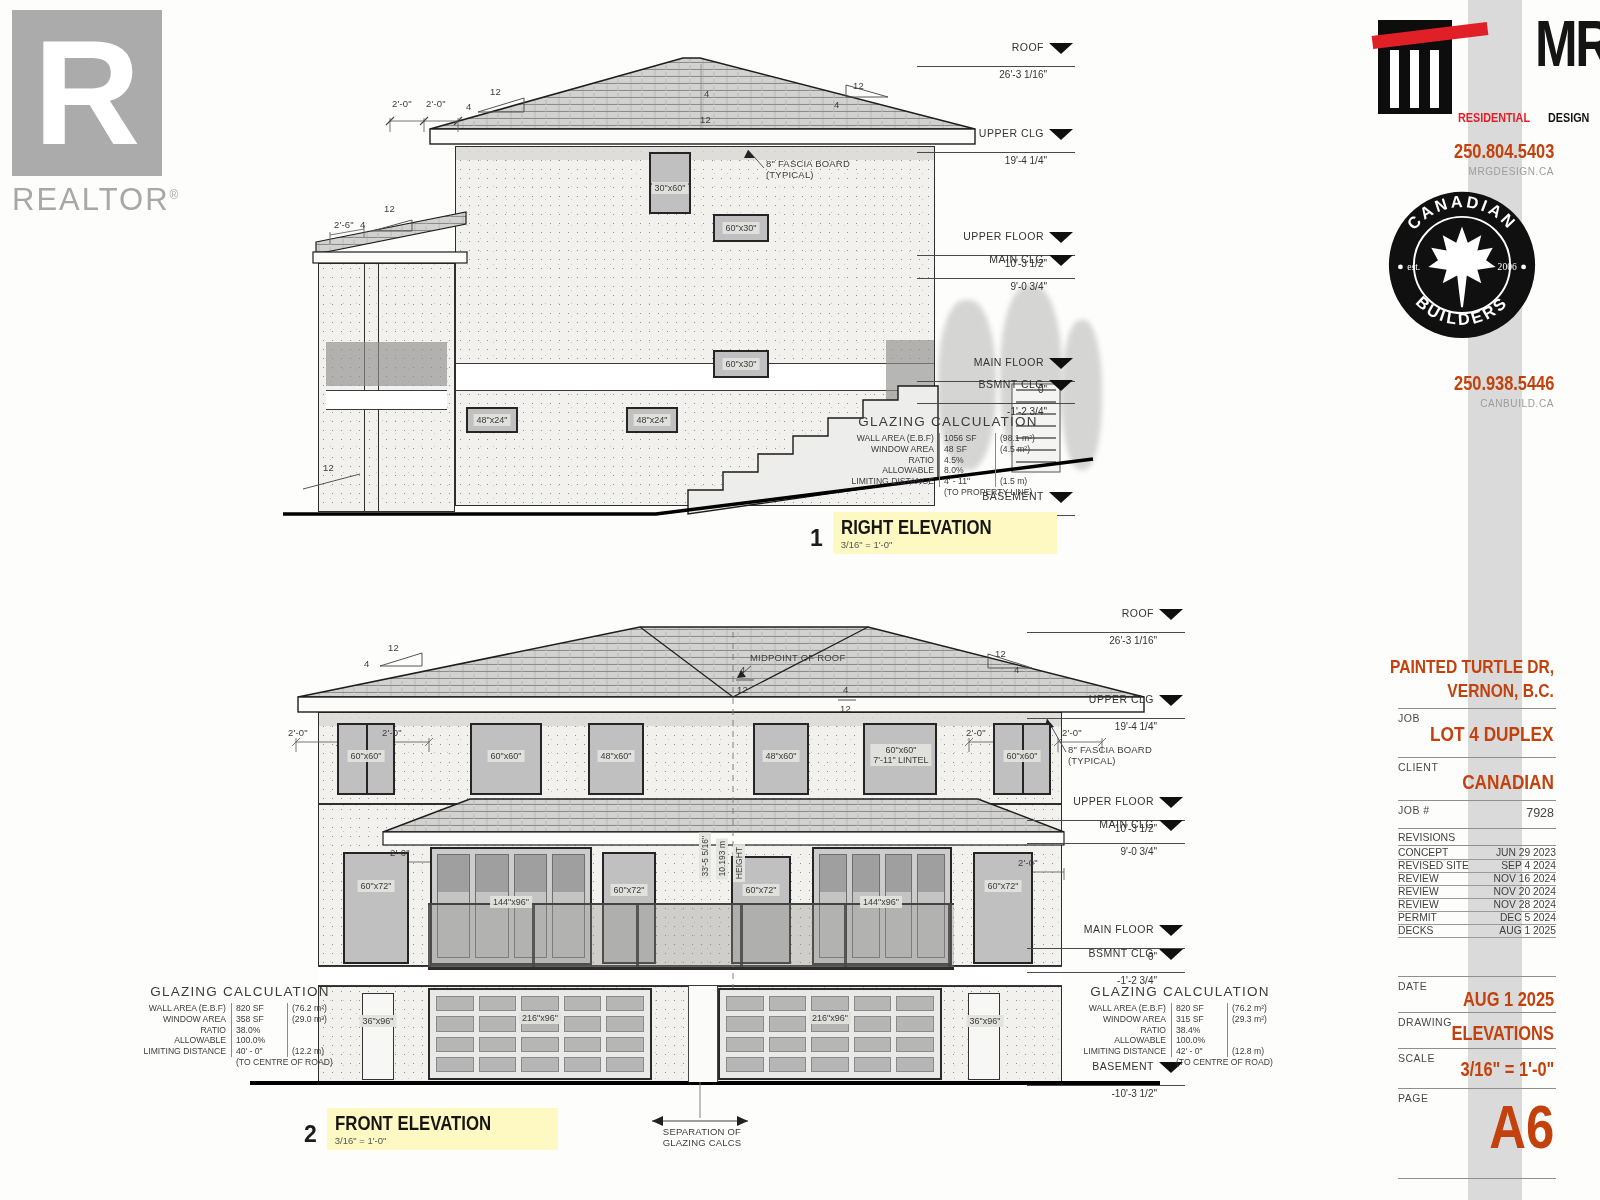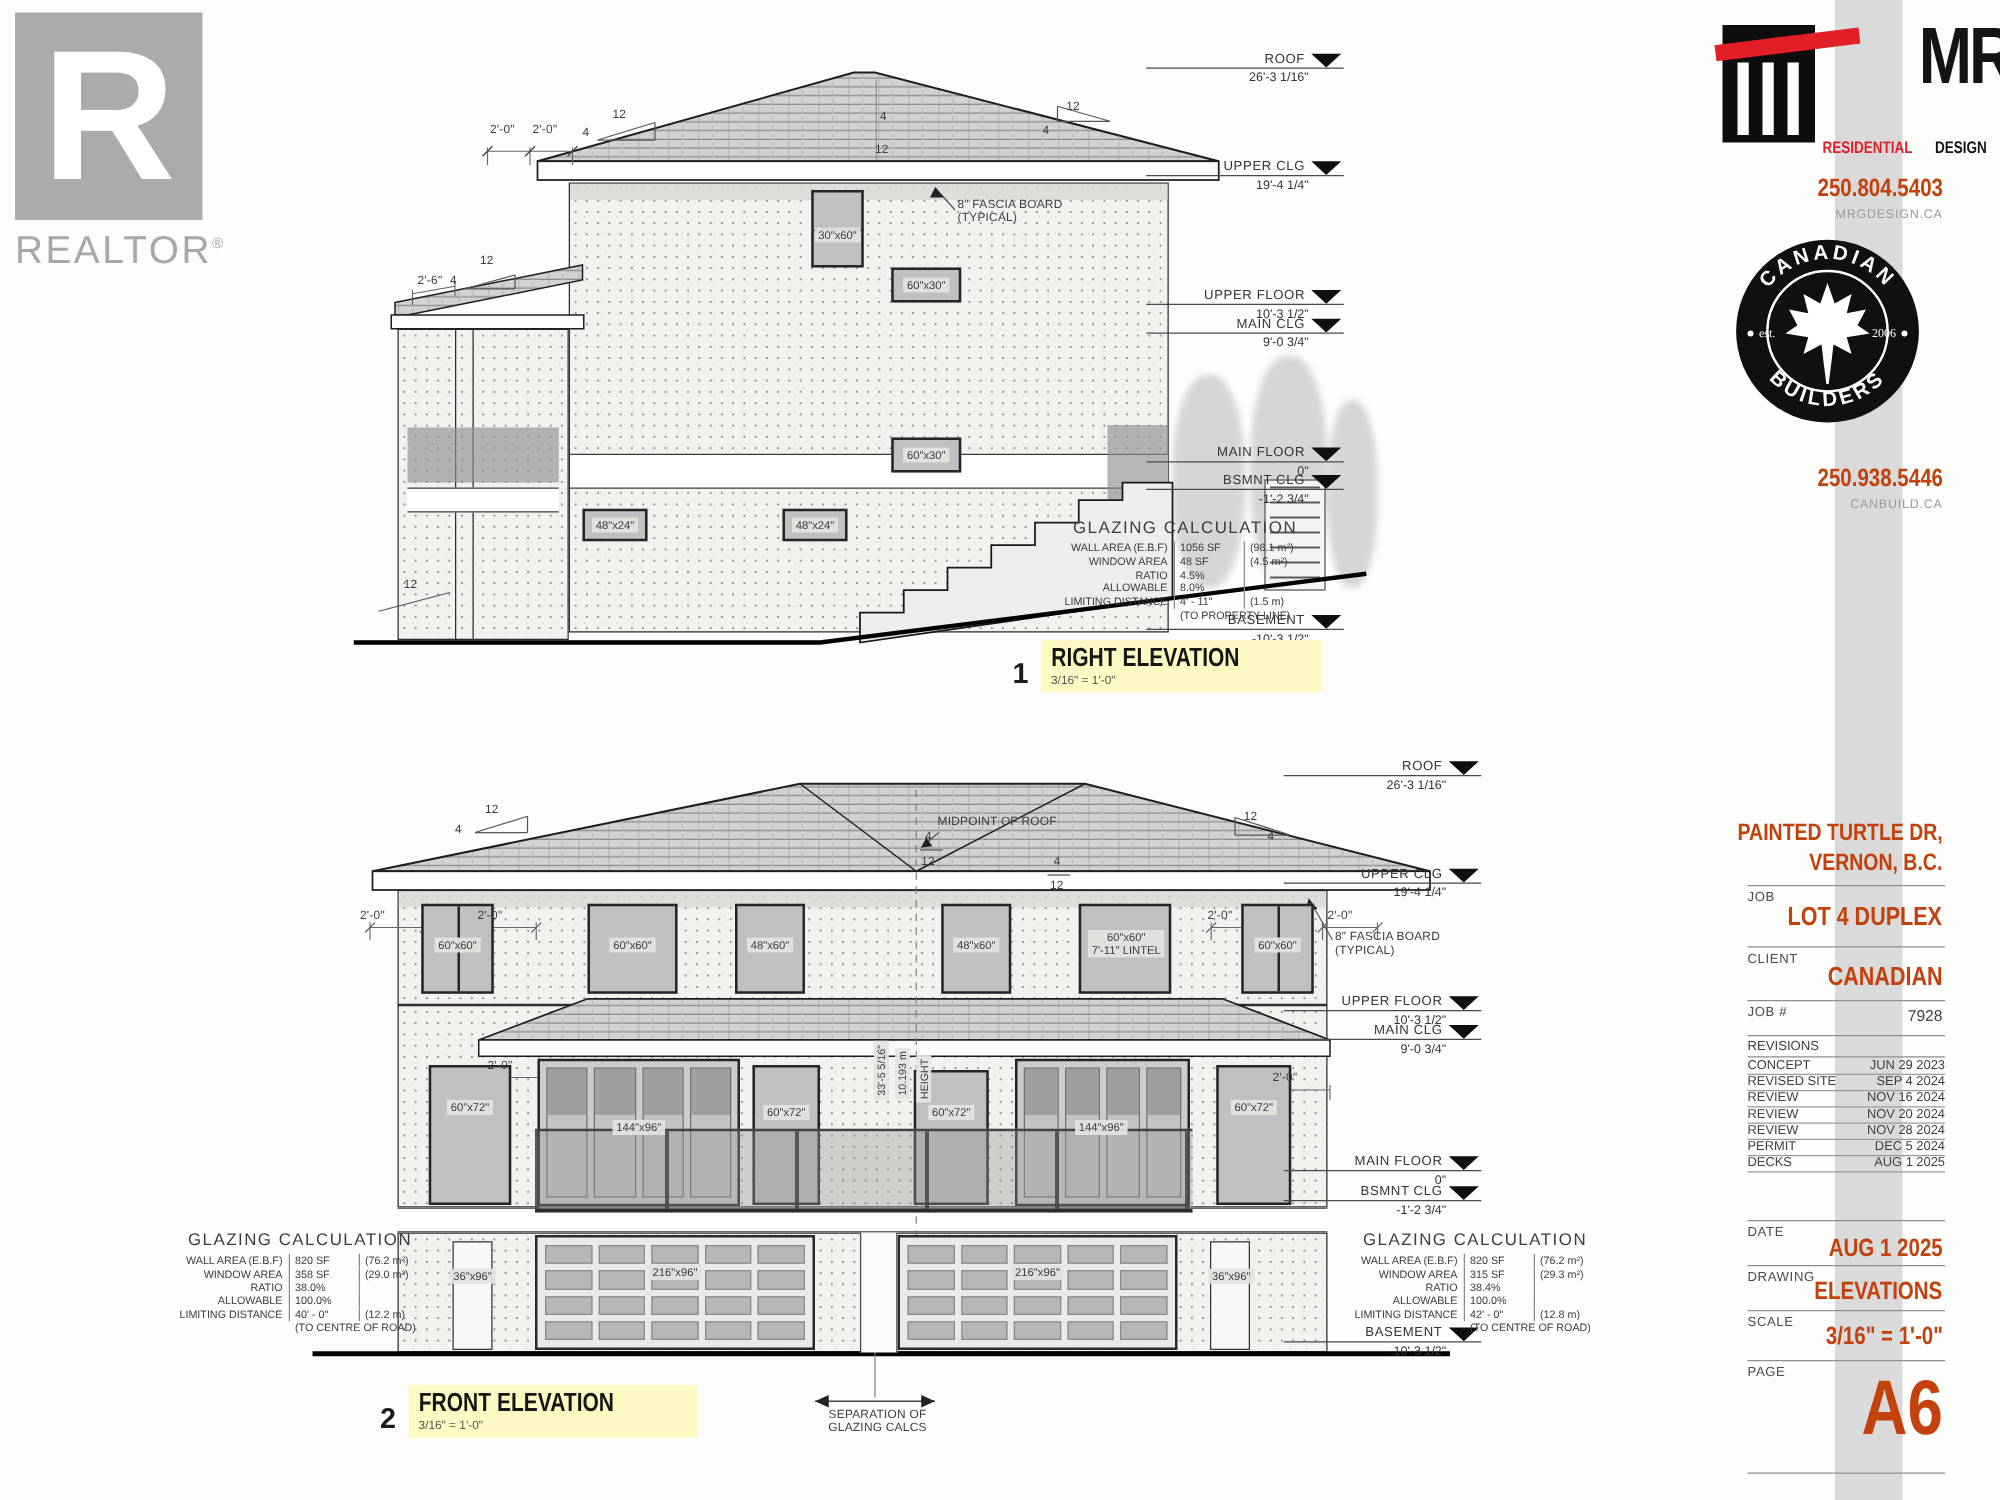--- a/index.html
+++ b/index.html
@@ -28,21 +28,21 @@
     background-image:repeating-linear-gradient(90deg,rgba(70,70,70,.85) 0 3px,transparent 3px 104px);}
   .pillar{position:absolute;background:#fbfbfa;border-left:1.4px solid #444;border-right:1.4px solid #444;z-index:4;box-sizing:border-box;}
 
   
   .chip{position:absolute;transform:translateX(-50%);background:rgba(226,226,222,.95);color:#3b3b3b;font-size:9px;line-height:10.5px;padding:.5px 3px;white-space:nowrap;z-index:6;text-align:center;}
   .vchip{position:absolute;writing-mode:vertical-rl;transform:rotate(180deg);background:rgba(228,228,224,.95);color:#3b3b3b;font-size:8.5px;padding:3px 1px;z-index:6;white-space:nowrap;}
   .ann{position:absolute;color:#3d3d3d;font-size:9.5px;white-space:nowrap;z-index:6;letter-spacing:.2px;}
 
   
   .lvl{position:absolute;z-index:7;width:158px;}
-  .lvl .row{display:flex;justify-content:flex-end;align-items:flex-end;gap:5px;border-bottom:1.4px solid #4a4a4a;padding:0 2px 1px 0;}
+  .lvl .row{display:flex;justify-content:flex-end;align-items:flex-end;gap:5px;border-bottom:1.4px solid #4a4a4a;padding:0 2px 13px 0;}
   .lvl .name{font-size:10.5px;color:#333;letter-spacing:.5px;}
   .tri{width:0;height:0;border-left:12px solid transparent;border-right:12px solid transparent;border-top:11px solid #0f0f0f;margin-bottom:-1px;}
   .lvl .dim{font-size:10px;color:#333;text-align:right;padding-right:28px;margin-top:2px;}
   .lvl-r{right:525px;}
   .lvl-f{right:415px;}
 
   
   .gcalc{position:absolute;color:#3c3c3c;z-index:7;}
   .gtitle{font-size:13.5px;letter-spacing:1.2px;text-align:center;margin-bottom:4px;}
   .grow{display:grid;grid-template-columns:104px 56px 64px;font-size:8.6px;line-height:10.8px;}

